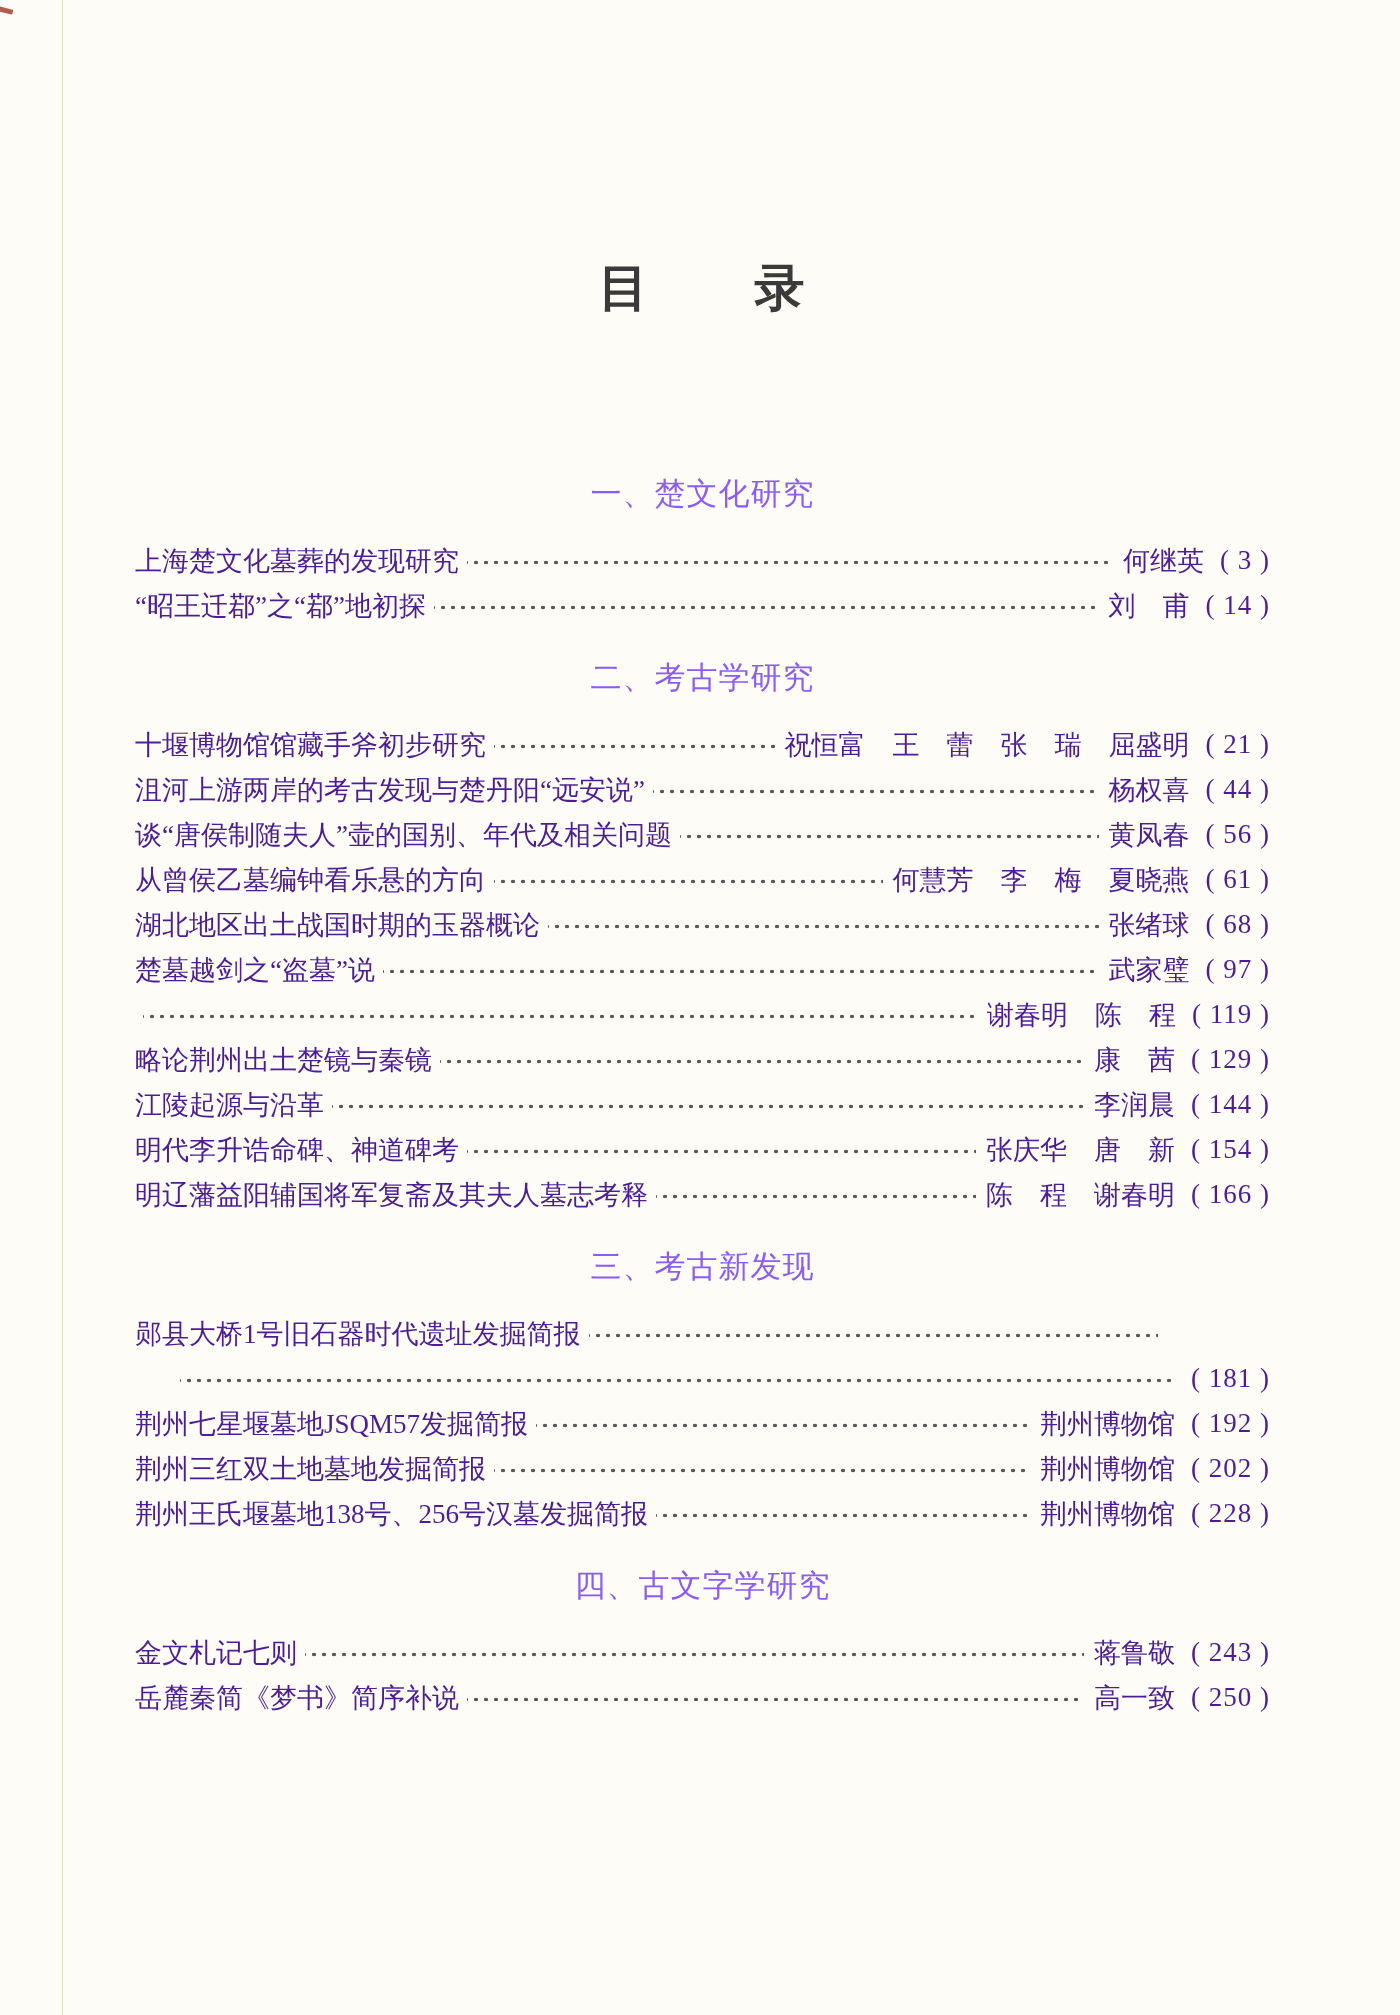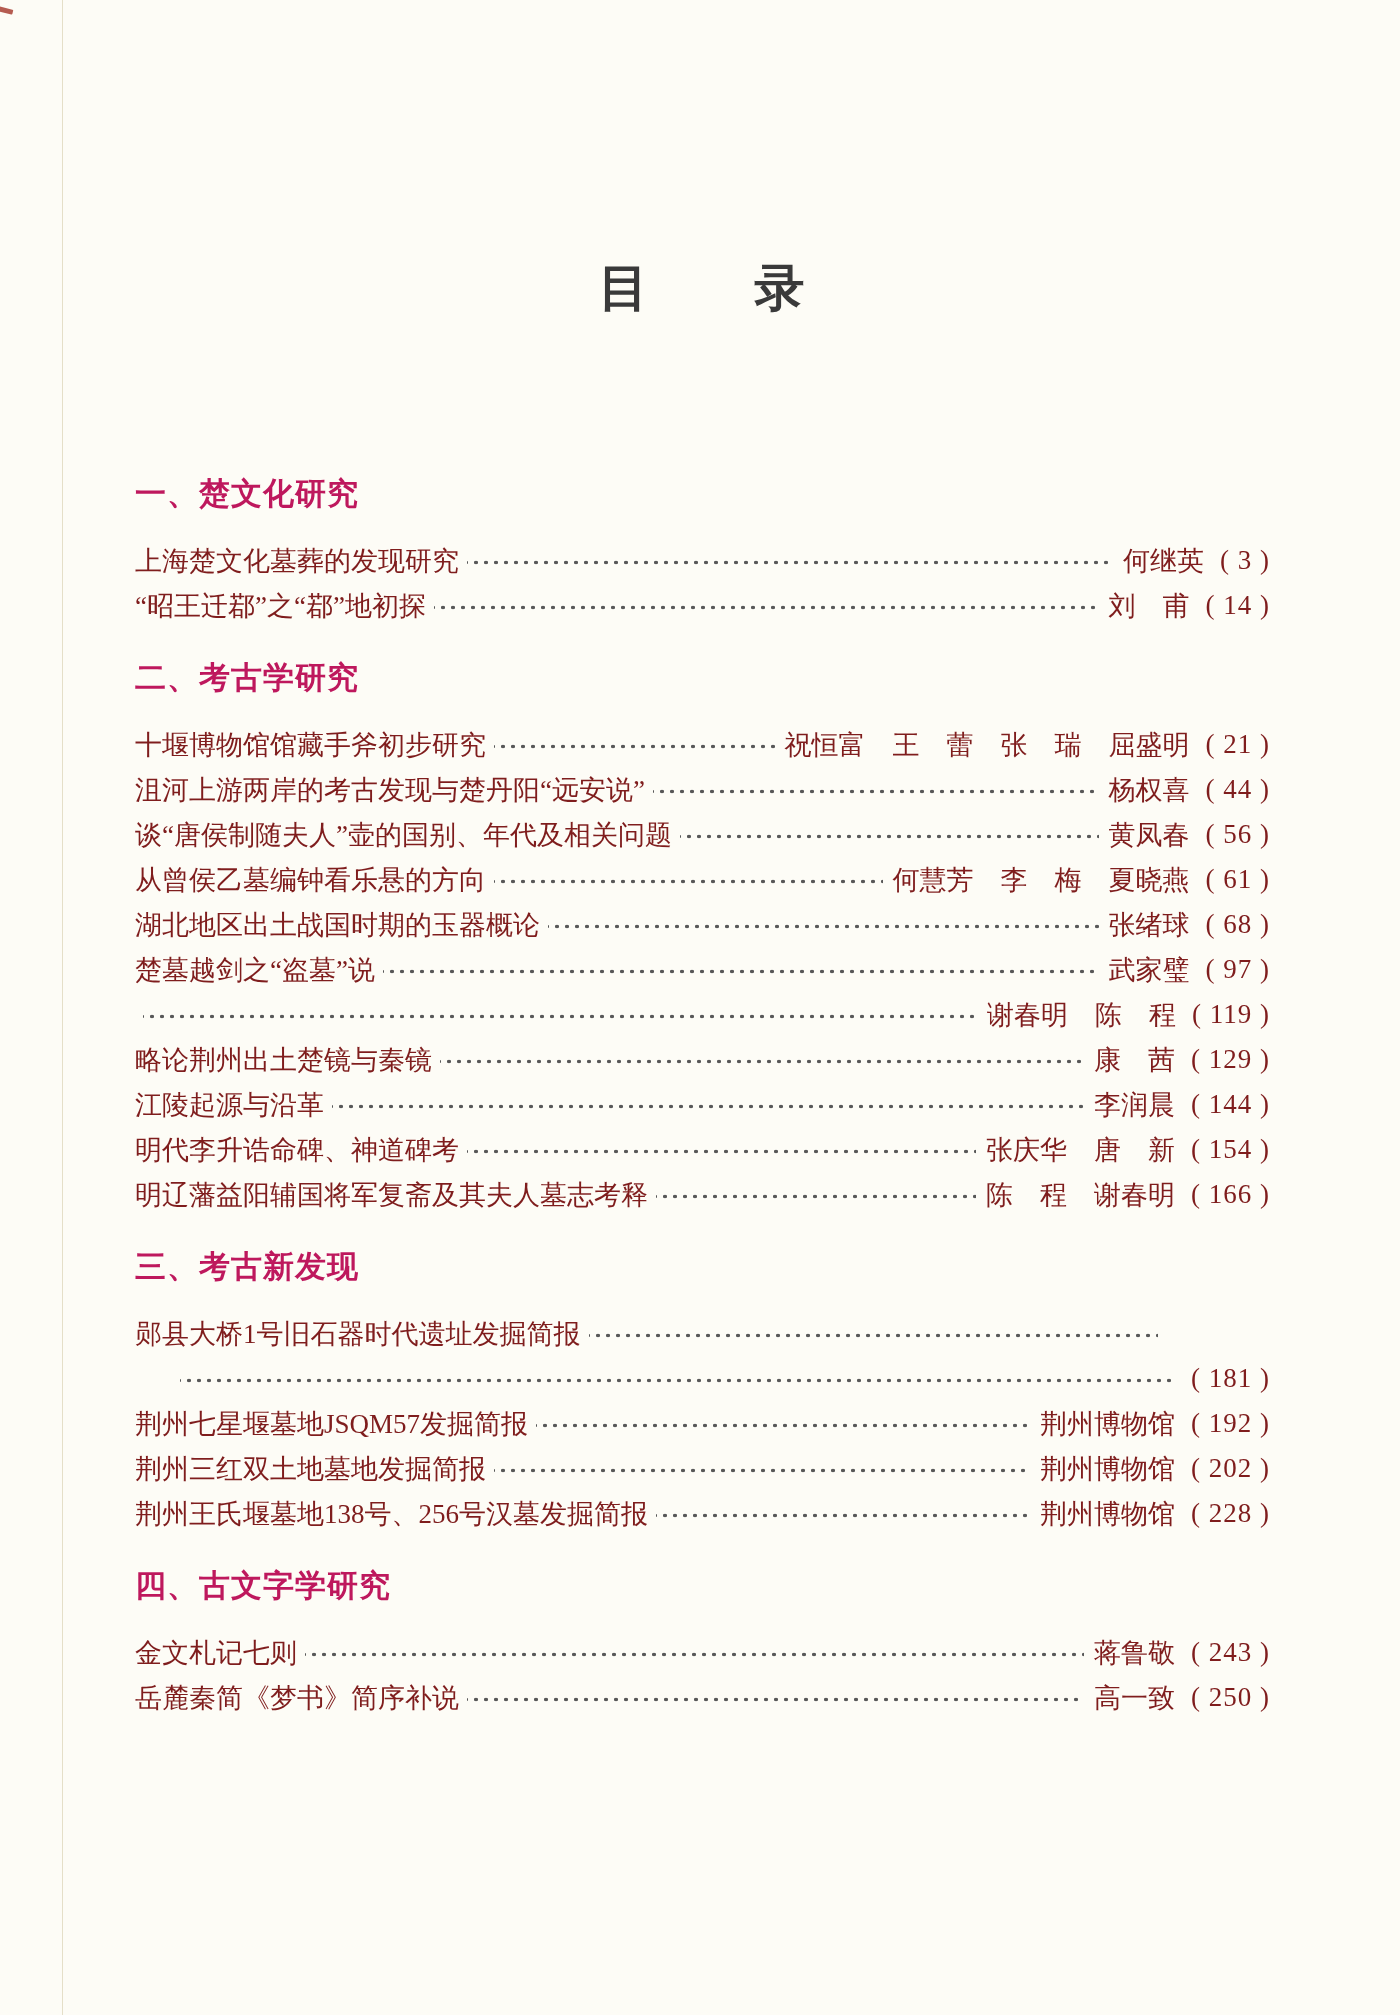--- a/index.html
+++ b/index.html
@@ -22,30 +22,30 @@
   .content {
     position: absolute; left: 135px; top: 0; width: 1135px;
   }
   .toc-title {
     margin: 9px; padding-top: 248px;
     text-align: center;
     font-size: 50px; line-height: 62px; font-weight: bold;
     color: #3a3a3a; letter-spacing: 2px;
   }
   h2.section-heading {
-    margin: 30px 0 24px; text-align: left;
+    margin: 30px 0 24px; text-align: center;
     font-family: "Liberation Sans", sans-serif;
-    font-size: 31px; line-height: 40px; font-weight: 700;
-    color: #be185d; letter-spacing: 1px;
+    font-size: 31px; line-height: 40px; font-weight: 400;
+    color: #8b5cf6; letter-spacing: 1px;
   }
   .section-1 h2.section-heading { margin-top: 155px; }
   .entry {
     display: flex; align-items: center;
     height: 45px; font-size: 27px; white-space: nowrap;
-    color: #7f1d1d;
+    color: #4c1d95;
   }
   .leader {
     flex: 1; min-width: 18px; height: 45px;
     margin: 0 10px 0 8px;
     background-image: radial-gradient(circle, #585858 1.7px, rgba(0,0,0,0) 2.1px);
     background-size: 10px 45px;
     background-repeat: repeat-x;
     background-position: 4px 2px;
   }
   .leader-end { margin-right: 112px; }

